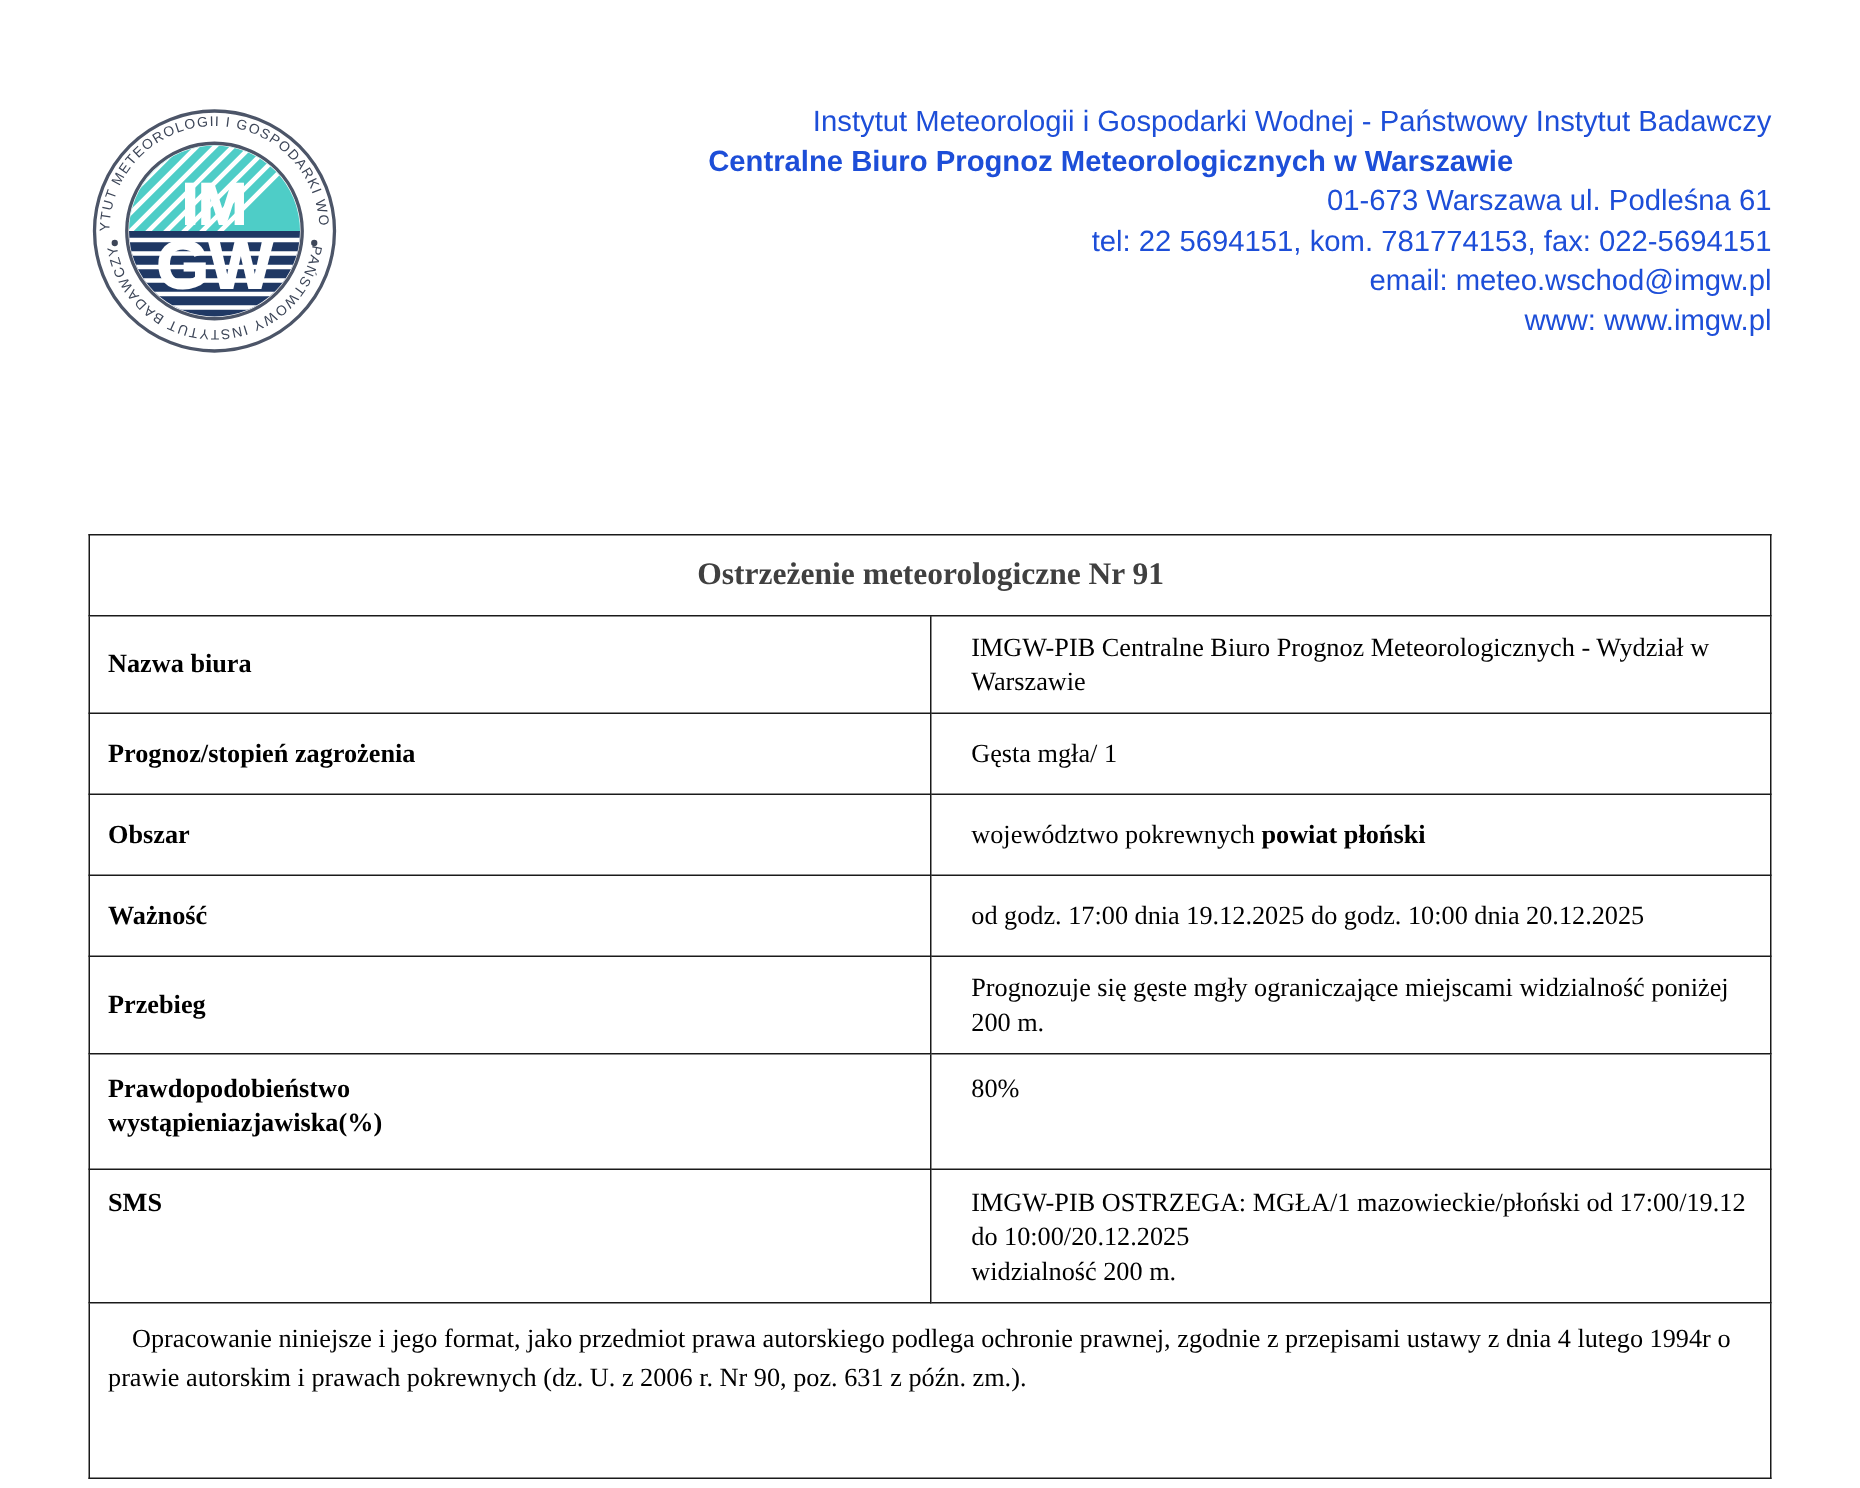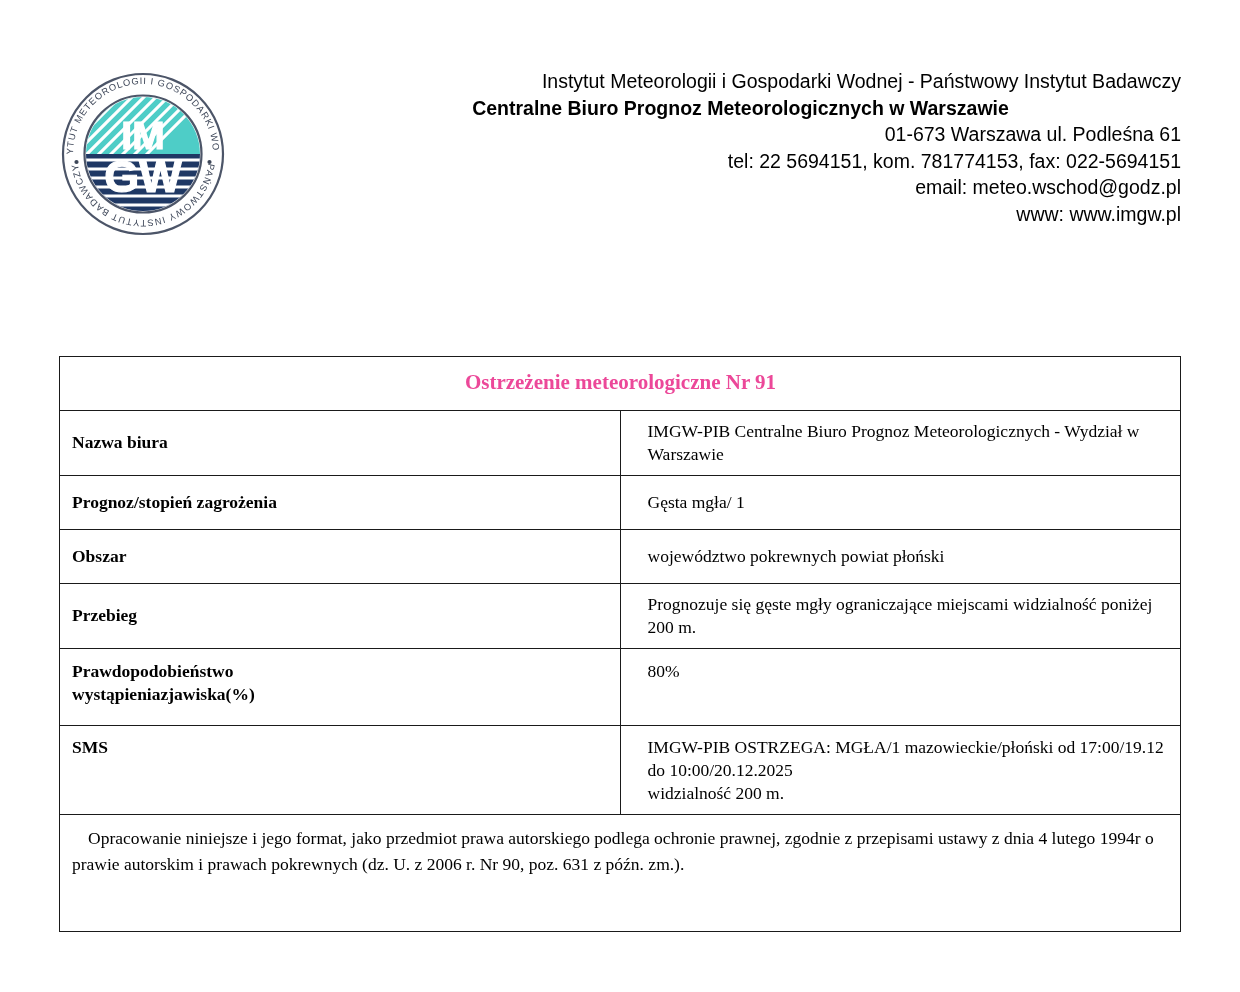--- a/index.html
+++ b/index.html
@@ -34,21 +34,21 @@
     height: 168px;
   }
 
   .header-text {
     position: absolute;
     left: 300px;
     top: 68px;
     width: 881px;
     text-align: right;
     font-family: "Liberation Sans", "DejaVu Sans", sans-serif;
-    color: #000000;
+    color: #1d4ed8;
     font-size: 19.5px;
     line-height: 26.5px;
   }
   .header-text .hline { display: block; white-space: nowrap; }
   .header-text .hline.bold { font-weight: bold; text-align: center; }
 
   
   .doc-table {
     position: absolute;
     left: 59px;
@@ -67,42 +67,42 @@
   .doc-table td.label {
     width: 295px;
     font-weight: bold;
     padding-left: 12px;
   }
   .doc-table td.value {
     padding-left: 27px;
   }
   .doc-table tr.title-row td {
     text-align: center;
-    color: #ec4899;
+    color: #404040;
     font-weight: bold;
     font-size: 21px;
     padding-top: 12px;
     padding-bottom: 13px;
   }
   .doc-table tr.row-nazwa td { height: 35px; }
   .doc-table tr.row-zjawisko td { height: 35px; }
   .doc-table tr.row-obszar td { height: 35px; }
   .doc-table tr.row-waznosc td { height: 35px; }
   .doc-table tr.row-przebieg td { height: 35px; }
   .doc-table tr.row-prawdop td { height: 56px; vertical-align: top; padding-top: 11px; }
   .doc-table tr.row-uwagi td { height: 31px; }
   .doc-table tr.row-godzina td { height: 31px; }
   .doc-table tr.row-sms td { height: 45px; vertical-align: top; padding-top: 10px; }
   .doc-table tr.row-footer td {
     height: 95px;
     vertical-align: top;
     padding: 11px 12px 10px 12px;
     line-height: 1.44;
   }
-  .bold-inline { font-weight: normal; }
+  .bold-inline { font-weight: bold; }
   .footer-para { text-indent: 16px; margin: 0; }
 
   
   .logo-svg { display: block; }
 </style>
 </head>
 <body>
 
 <div class="header">
 
@@ -159,21 +159,21 @@
       <circle cx="17.5" cy="92" r="2.1" fill="#3d4658"></circle>
       <circle cx="150.5" cy="92" r="2.1" fill="#3d4658"></circle>
     </svg>
   </div>
 
   <div class="header-text">
     <span class="hline">Instytut Meteorologii i Gospodarki Wodnej - Państwowy Instytut Badawczy</span>
     <span class="hline bold">Centralne Biuro Prognoz Meteorologicznych w Warszawie</span>
     <span class="hline">01-673 Warszawa ul. Podleśna  61</span>
     <span class="hline">tel: 22 5694151, kom. 781774153, fax: 022-5694151</span>
-    <span class="hline">email: meteo.wschod@godz.pl</span>
+    <span class="hline">email: meteo.wschod@imgw.pl</span>
     <span class="hline">www: www.imgw.pl</span>
   </div>
 
 </div>
 
 <table class="doc-table">
   <tbody>
     <tr class="title-row">
       <td colspan="2">Ostrzeżenie meteorologiczne Nr 91</td>
     </tr>
@@ -186,20 +186,24 @@
     <tr class="row-zjawisko">
       <td class="label">Prognoz/stopień zagrożenia</td>
       <td class="value">Gęsta mgła/ 1</td>
     </tr>
 
     <tr class="row-obszar">
       <td class="label">Obszar</td>
       <td class="value"><span>województwo pokrewnych </span><span class="bold-inline">powiat płoński</span></td>
     </tr>
 
+    <tr class="row-waznosc">
+      <td class="label">Ważność</td>
+      <td class="value">od godz. 17:00 dnia 19.12.2025 do godz. 10:00 dnia 20.12.2025</td>
+    </tr>
 
     <tr class="row-przebieg">
       <td class="label">Przebieg</td>
       <td class="value">Prognozuje się gęste mgły ograniczające miejscami  widzialność    poniżej 200 m.</td>
     </tr>
 
     <tr class="row-prawdop">
       <td class="label"><span>Prawdopodobieństwo</span><br><span>wystąpieniazjawiska(%)</span></td>
       <td class="value">80%</td>
     </tr>

